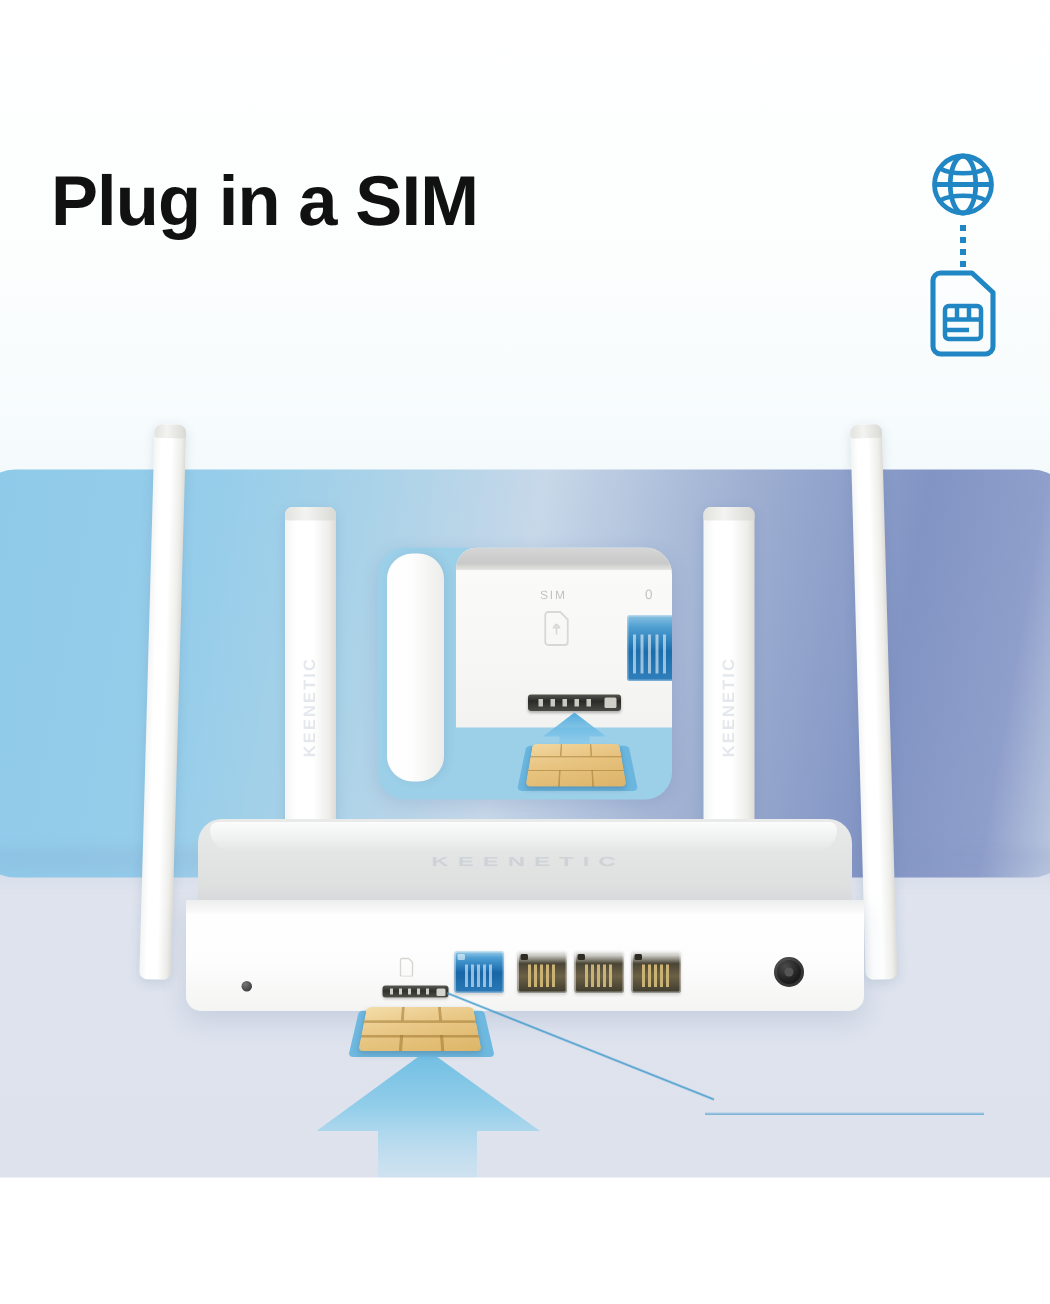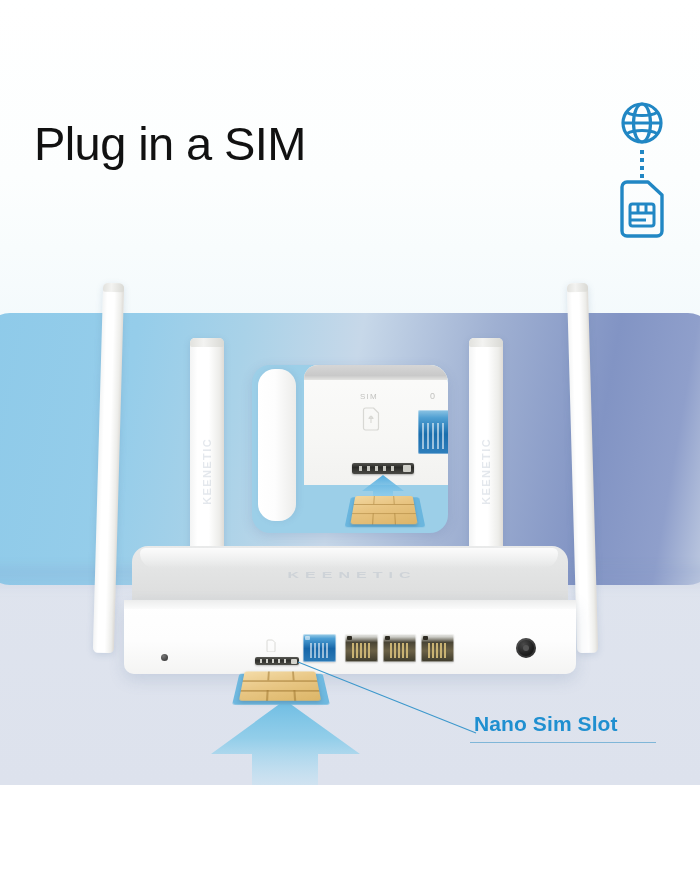--- a/index.html
+++ b/index.html
@@ -39,25 +39,25 @@
   .headline-line1 {
     font-size: 44px;
     font-weight: 400;
     color: #1b1b1b;
     letter-spacing: -0.2px;
     line-height: 1.08;
     white-space: nowrap;
   }
   .headline-line2 {
     font-size: 47px;
-    font-weight: 400;
+    font-weight: 700;
     color: #111111;
     letter-spacing: -0.6px;
     line-height: 1.12;
-    margin-top: 14px;
+    margin-top: 4px;
     white-space: nowrap;
   }
 
   
   .icon-cluster {
     position: absolute;
     right: 22px;
     top: 100px;
     width: 72px;
     height: 148px;
@@ -643,16 +643,15 @@
     <span class="chip-line" style="left:51px;top:0;width:1.6px;height:12px"></span>
     <span class="chip-line" style="left:25px;top:24px;width:1.6px;height:12px"></span>
     <span class="chip-line" style="left:51px;top:24px;width:1.6px;height:12px"></span>
   </div>
 
   <div class="callout-line">
     <svg viewBox="0 0 300 80" width="300" height="80">
       <line x1="18" y1="7" x2="196" y2="78" stroke="#3d98cc" stroke-width="1.1"></line>
     </svg>
   </div>
-  <div class="callout-label">Nano Sim Slot</div>
   <div class="callout-underline"></div>
 
 </div>
 
 </body></html>

